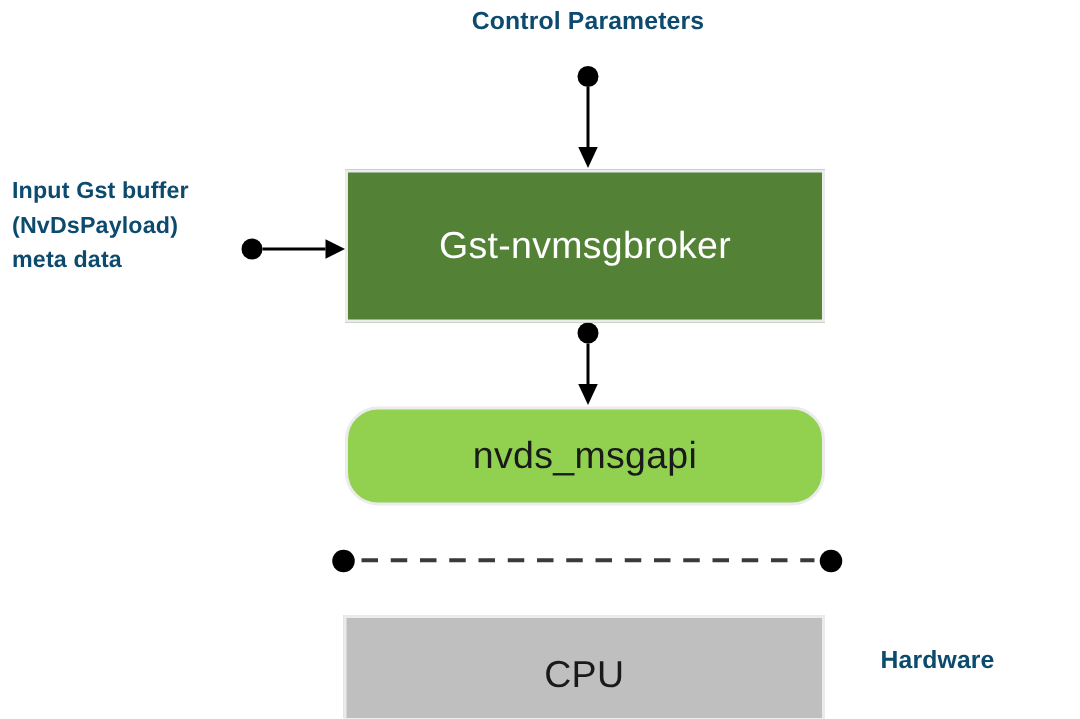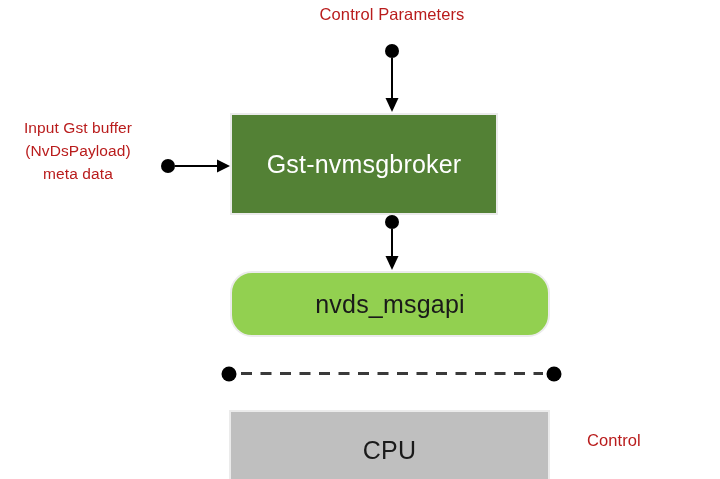--- a/index.html
+++ b/index.html
@@ -18,37 +18,37 @@
   .connectors {
     position: absolute;
     left: 0;
     top: 0;
     width: 720px;
     height: 479px;
     pointer-events: none;
   }
   .small-label {
     position: absolute;
-    color: #b91c1c;
+    color: #0c4a6e;
     font-size: 16.5px;
-    font-weight: 400;
+    font-weight: 700;
     letter-spacing: 0.1px;
     white-space: nowrap;
   }
   .top-label {
     left: 232px;
     top: 5px;
     width: 320px;
     text-align: center;
   }
   .input-label {
     left: 8px;
     top: 116px;
     width: 140px;
-    text-align: center;
+    text-align: left;
     font-size: 15.5px;
     line-height: 23px;
   }
   .input-label span { display: block; }
   .low-level-label { left: 594px; top: 290px; }
   .hardware-label  { left: 587px; top: 431px; }
 
   .box {
     position: absolute;
     display: flex;
@@ -57,21 +57,21 @@
     box-sizing: border-box;
     border: 2px solid #ebebeb;
   }
   .box .box-label {
     font-size: 25px;
     font-weight: 400;
     letter-spacing: 0.2px;
     white-space: nowrap;
   }
   .box-broker {
-    left: 230px; top: 113px; width: 268px; height: 102px;
+    left: 230px; top: 113px; width: 320px; height: 102px;
     background: #538135;
   }
   .box-broker .box-label { color: #ffffff; }
   .box-msgapi {
     left: 230px; top: 271px; width: 320px; height: 66px;
     background: #92d050;
     border-radius: 22px;
   }
   .box-msgapi .box-label { color: #1a1a1a; }
   .box-cpu {
@@ -118,15 +118,15 @@
 
   <div class="box box-msgapi">
     <span class="box-label">nvds_msgapi</span>
   </div>
 
   <div class="box box-cpu">
     <span class="box-label">CPU</span>
   </div>
 
 
-  <div class="small-label hardware-label">Control</div>
+  <div class="small-label hardware-label">Hardware</div>
 
 </div>
 
 </body></html>

